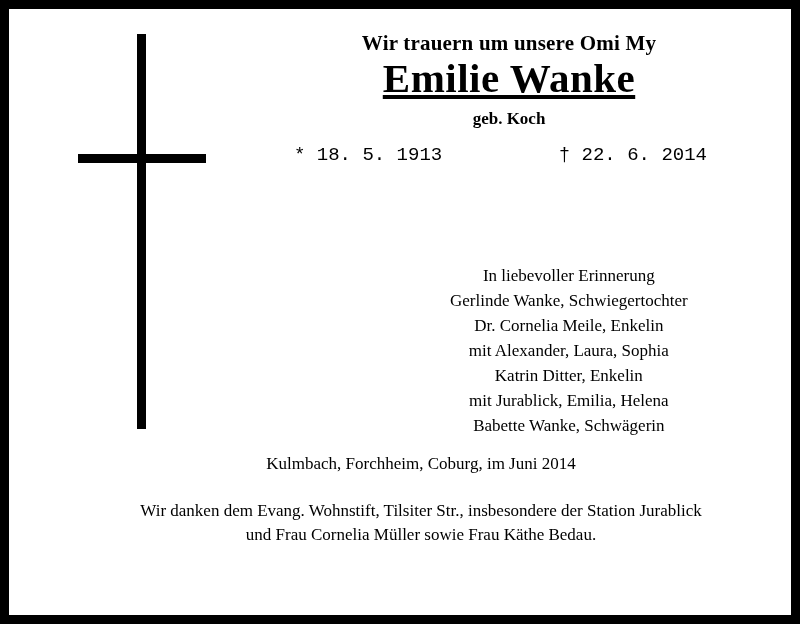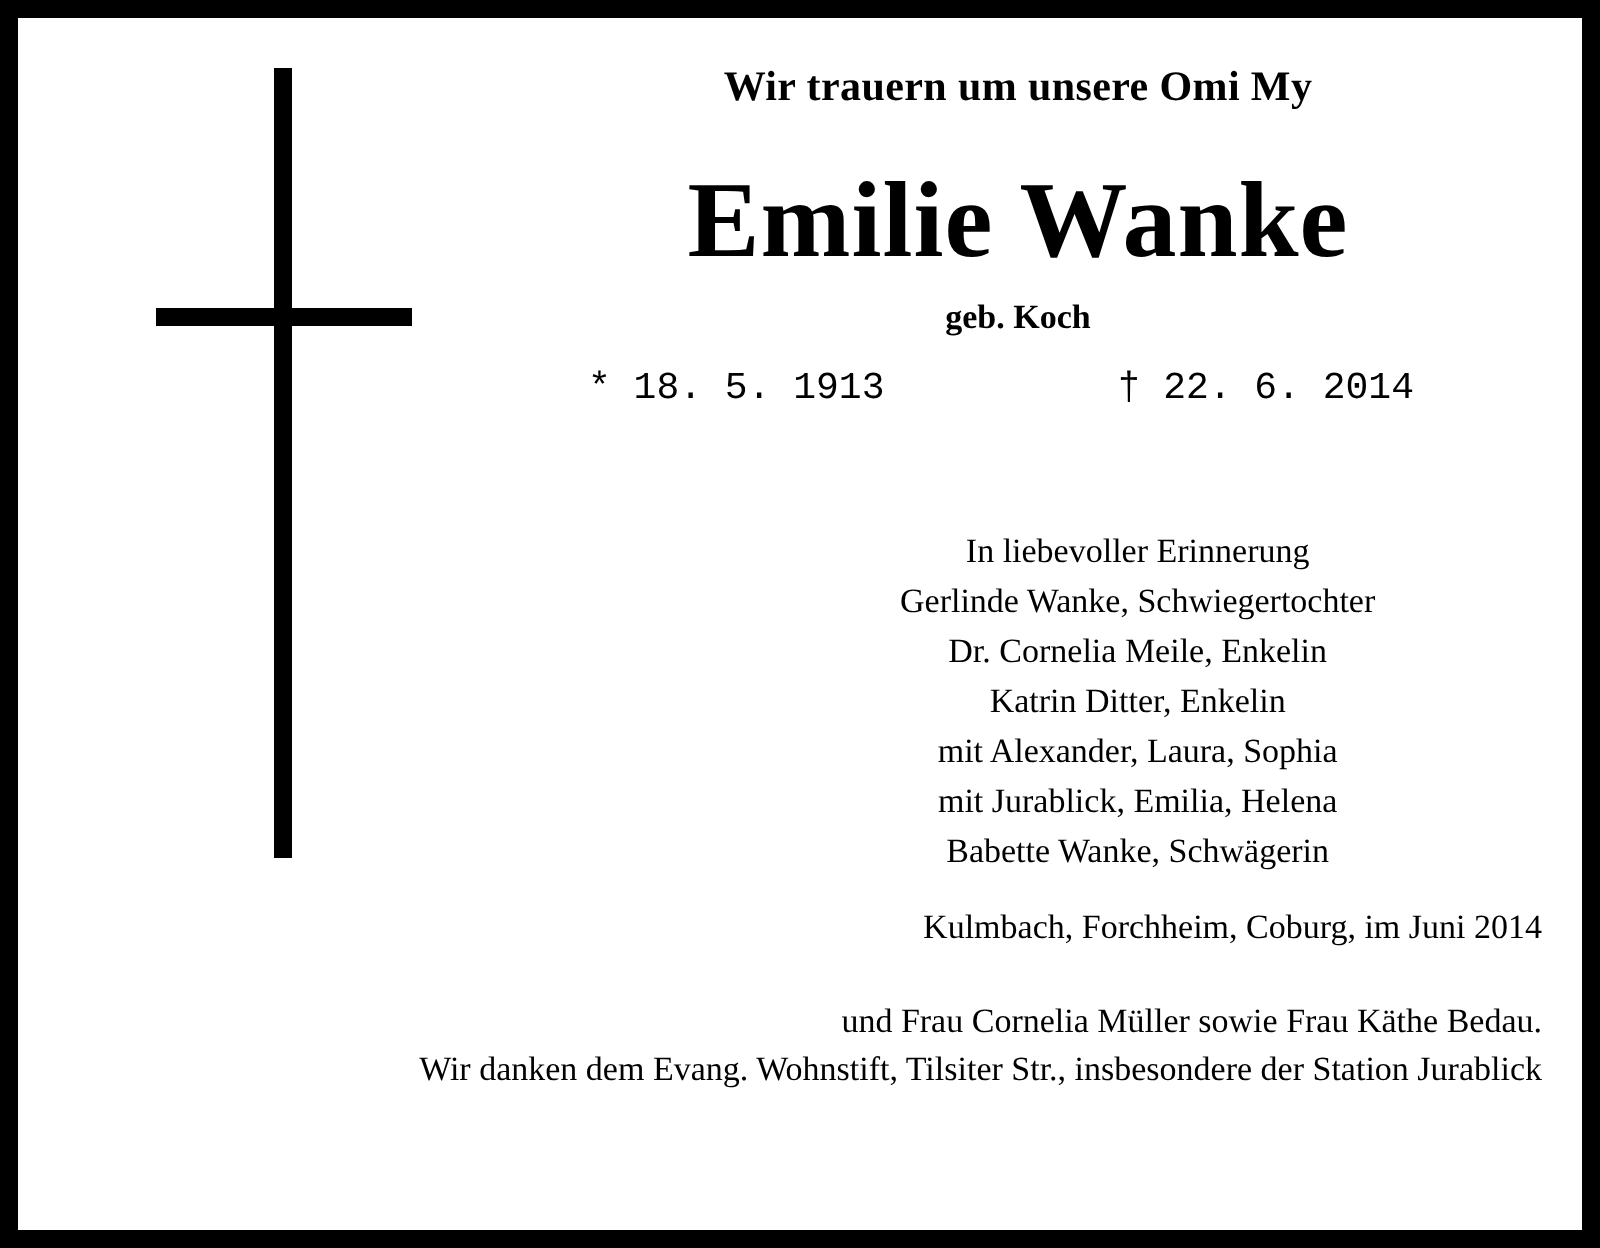--- a/index.html
+++ b/index.html
@@ -62,25 +62,26 @@
     width: 520px;
     text-align: center;
   }
   .mourn-line {
     font-size: 21px;
     font-weight: bold;
     letter-spacing: 0.2px;
     line-height: 1.2;
   }
   .name {
-    margin-top: 25px;
-    font-size: 54px;
+    margin-top: 0;
+    font-size: 41px;
     font-weight: bold;
     letter-spacing: 0.5px;
     line-height: 1.1;
+    text-decoration: underline;
   }
   .born-name {
     margin-top: 8px;
     font-size: 17px;
     font-weight: bold;
     line-height: 1.2;
   }
   .dates {
     margin-top: 14px;
     position: relative;
@@ -111,21 +112,21 @@
   }
 
   
   .bottom {
     position: absolute;
     left: 62px;
     top: 443px;
     width: 700px;
     font-size: 17px;
     line-height: 1.45;
-    text-align: right;
+    text-align: center;
   }
   .bottom .para {
     margin-bottom: 22px;
   }
   .bottom .para:last-child {
     margin-bottom: 0;
   }
   .bottom .para.tight {
     margin-bottom: 0;
   }
@@ -151,28 +152,28 @@
       <div class="dates">
         <span class="birth">* 18. 5. 1913</span>
         <span class="death">† 22. 6. 2014</span>
       </div>
     </div>
 
     <div class="family">
       <div>In liebevoller Erinnerung</div>
       <div>Gerlinde Wanke, Schwiegertochter</div>
       <div>Dr. Cornelia Meile, Enkelin</div>
+      <div>mit Alexander, Laura, Sophia</div>
       <div>Katrin Ditter, Enkelin</div>
-      <div>mit Alexander, Laura, Sophia</div>
       <div>mit Jurablick, Emilia, Helena</div>
       <div>Babette Wanke, Schwägerin</div>
     </div>
 
     <div class="bottom">
       <div class="para">Kulmbach, Forchheim, Coburg, im Juni 2014</div>
       <div class="para tight">
+        <div class="nowrap-line">Wir danken dem Evang. Wohnstift, Tilsiter Str., insbesondere der Station Jurablick</div>
         <div class="nowrap-line">und Frau Cornelia Müller sowie Frau Käthe Bedau.</div>
-        <div class="nowrap-line">Wir danken dem Evang. Wohnstift, Tilsiter Str., insbesondere der Station Jurablick</div>
       </div>
     </div>
 
   </div>
 </div>
 
 </body></html>

